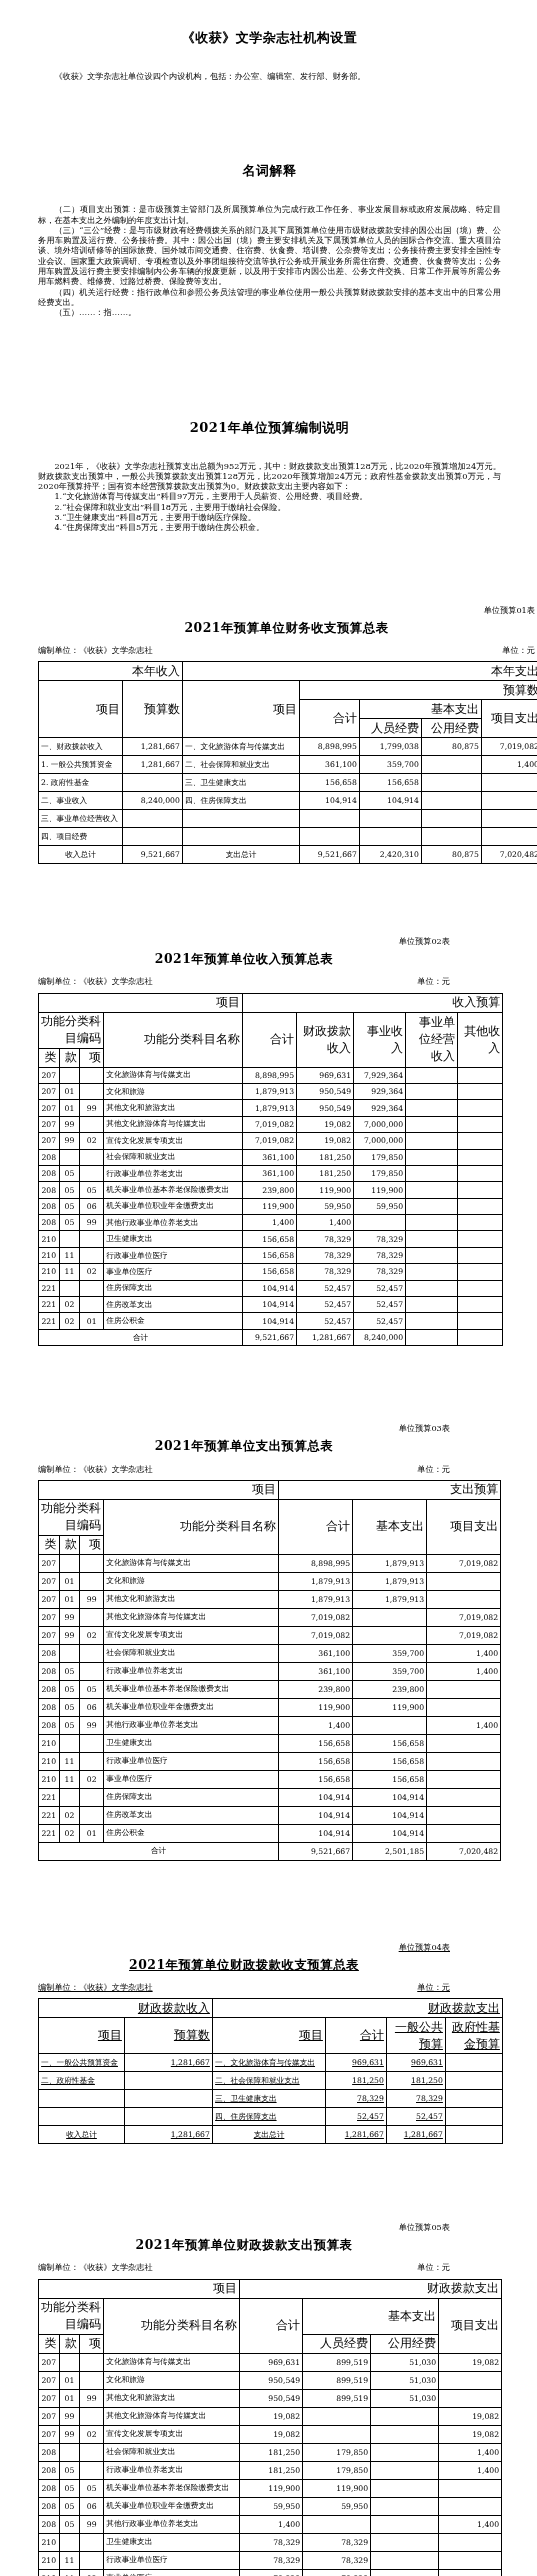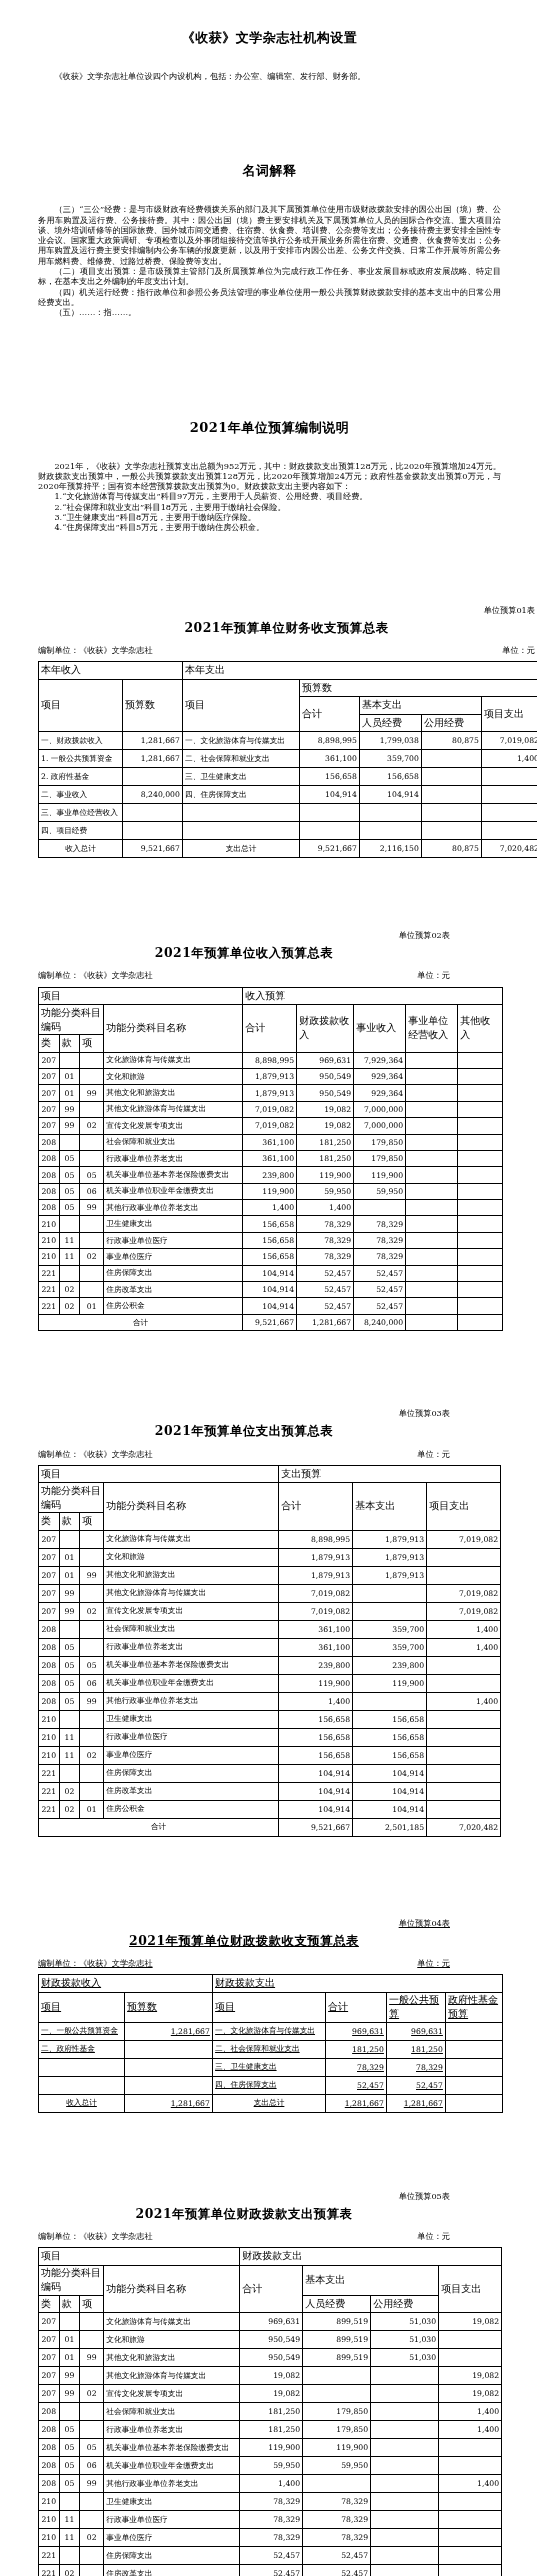--- a/index.html
+++ b/index.html
@@ -23,38 +23,38 @@
   #tables-root section:nth-child(6){margin-top:82px;}
   #tables-root section:nth-child(7){margin-top:87px;}
   .badge{text-align:right;font-size:8.2px;}
   .table-title{margin:4.1px 0 0 0;font-size:12.4px;font-weight:bold;text-align:center;letter-spacing:0.5px;}
   .meta{display:flex;justify-content:space-between;margin-top:8.2px;font-size:8.2px;gap:24px;}
   table.budget{border-collapse:collapse;table-layout:fixed;margin-top:5.2px;border:1px solid #000;}
   table.budget th,table.budget td{
     border:0.5px solid #000;padding:0.5px 2.1px;font-weight:normal;
     font-size:7.7px;overflow:hidden;word-break:break-all;
   }
-  table.budget th{text-align:left;font-size:10px;height:15.5px;}
+  table.budget th{text-align:right;font-size:12px;height:15.5px;}
   table.budget td{height:16px;}
   #tables-root section:nth-child(2) table.budget td{height:14.4px;}
   .al-left{text-align:left;}
   .al-right{text-align:right;}
   .al-center{text-align:center;}
 </style>
 </head>
 <body>
 
 <div class="page">
   <h1 class="doc-title">《收获》文学杂志社机构设置</h1>
   <p class="org-intro">《收获》文学杂志社单位设四个内设机构，包括：办公室、编辑室、发行部、财务部。</p>
 
   <h1 class="section-title">名词解释</h1>
   <div class="paras" id="glossary-paras">
+      <p>（二）项目支出预算：是市级预算主管部门及所属预算单位为完成行政工作任务、事业发展目标或政府发展战略、特定目标，在基本支出之外编制的年度支出计划。</p>
       <p>（三）“三公”经费：是与市级财政有经费领拨关系的部门及其下属预算单位使用市级财政拨款安排的因公出国（境）费、公务用车购置及运行费、公务接待费。其中：因公出国（境）费主要安排机关及下属预算单位人员的国际合作交流、重大项目洽谈、境外培训研修等的国际旅费、国外城市间交通费、住宿费、伙食费、培训费、公杂费等支出；公务接待费主要安排全国性专业会议、国家重大政策调研、专项检查以及外事团组接待交流等执行公务或开展业务所需住宿费、交通费、伙食费等支出；公务用车购置及运行费主要安排编制内公务车辆的报废更新，以及用于安排市内因公出差、公务文件交换、日常工作开展等所需公务用车燃料费、维修费、过路过桥费、保险费等支出。</p>
-      <p>（二）项目支出预算：是市级预算主管部门及所属预算单位为完成行政工作任务、事业发展目标或政府发展战略、特定目标，在基本支出之外编制的年度支出计划。</p>
       <p>（四）机关运行经费：指行政单位和参照公务员法管理的事业单位使用一般公共预算财政拨款安排的基本支出中的日常公用经费支出。</p>
       <p>（五）……：指……。</p>
     </div>
 
   <h1 class="section-title notes">2021年单位预算编制说明</h1>
   <div class="paras" id="notes-paras">
       <p>2021年，《收获》文学杂志社预算支出总额为952万元，其中：财政拨款支出预算128万元，比2020年预算增加24万元。财政拨款支出预算中，一般公共预算拨款支出预算128万元，比2020年预算增加24万元；政府性基金拨款支出预算0万元，与2020年预算持平；国有资本经营预算拨款支出预算为0。财政拨款支出主要内容如下：</p>
       <p>1.“文化旅游体育与传媒支出”科目97万元，主要用于人员薪资、公用经费、项目经费。</p>
       <p>2.“社会保障和就业支出”科目18万元，主要用于缴纳社会保险。</p>
       <p>3.“卫生健康支出”科目8万元，主要用于缴纳医疗保险。</p>
@@ -153,21 +153,21 @@
               <td class="al-right"></td>
               <td class="al-right"></td>
               <td class="al-right"></td>
               <td class="al-right"></td>
             </tr>
             <tr>
               <td class="al-center">收入总计</td>
               <td class="al-right">9,521,667</td>
               <td class="al-center">支出总计</td>
               <td class="al-right">9,521,667</td>
-              <td class="al-right">2,116,150</td>
+              <td class="al-right">2,420,310</td>
               <td class="al-right">80,875</td>
               <td class="al-right">7,020,482</td>
             </tr>
           </tbody>
         </table>
       </section>
       <section class="table-block">
         <div class="badge">单位预算02表</div>
         <h2 class="table-title">2021年预算单位收入预算总表</h2>
         <div class="meta">

